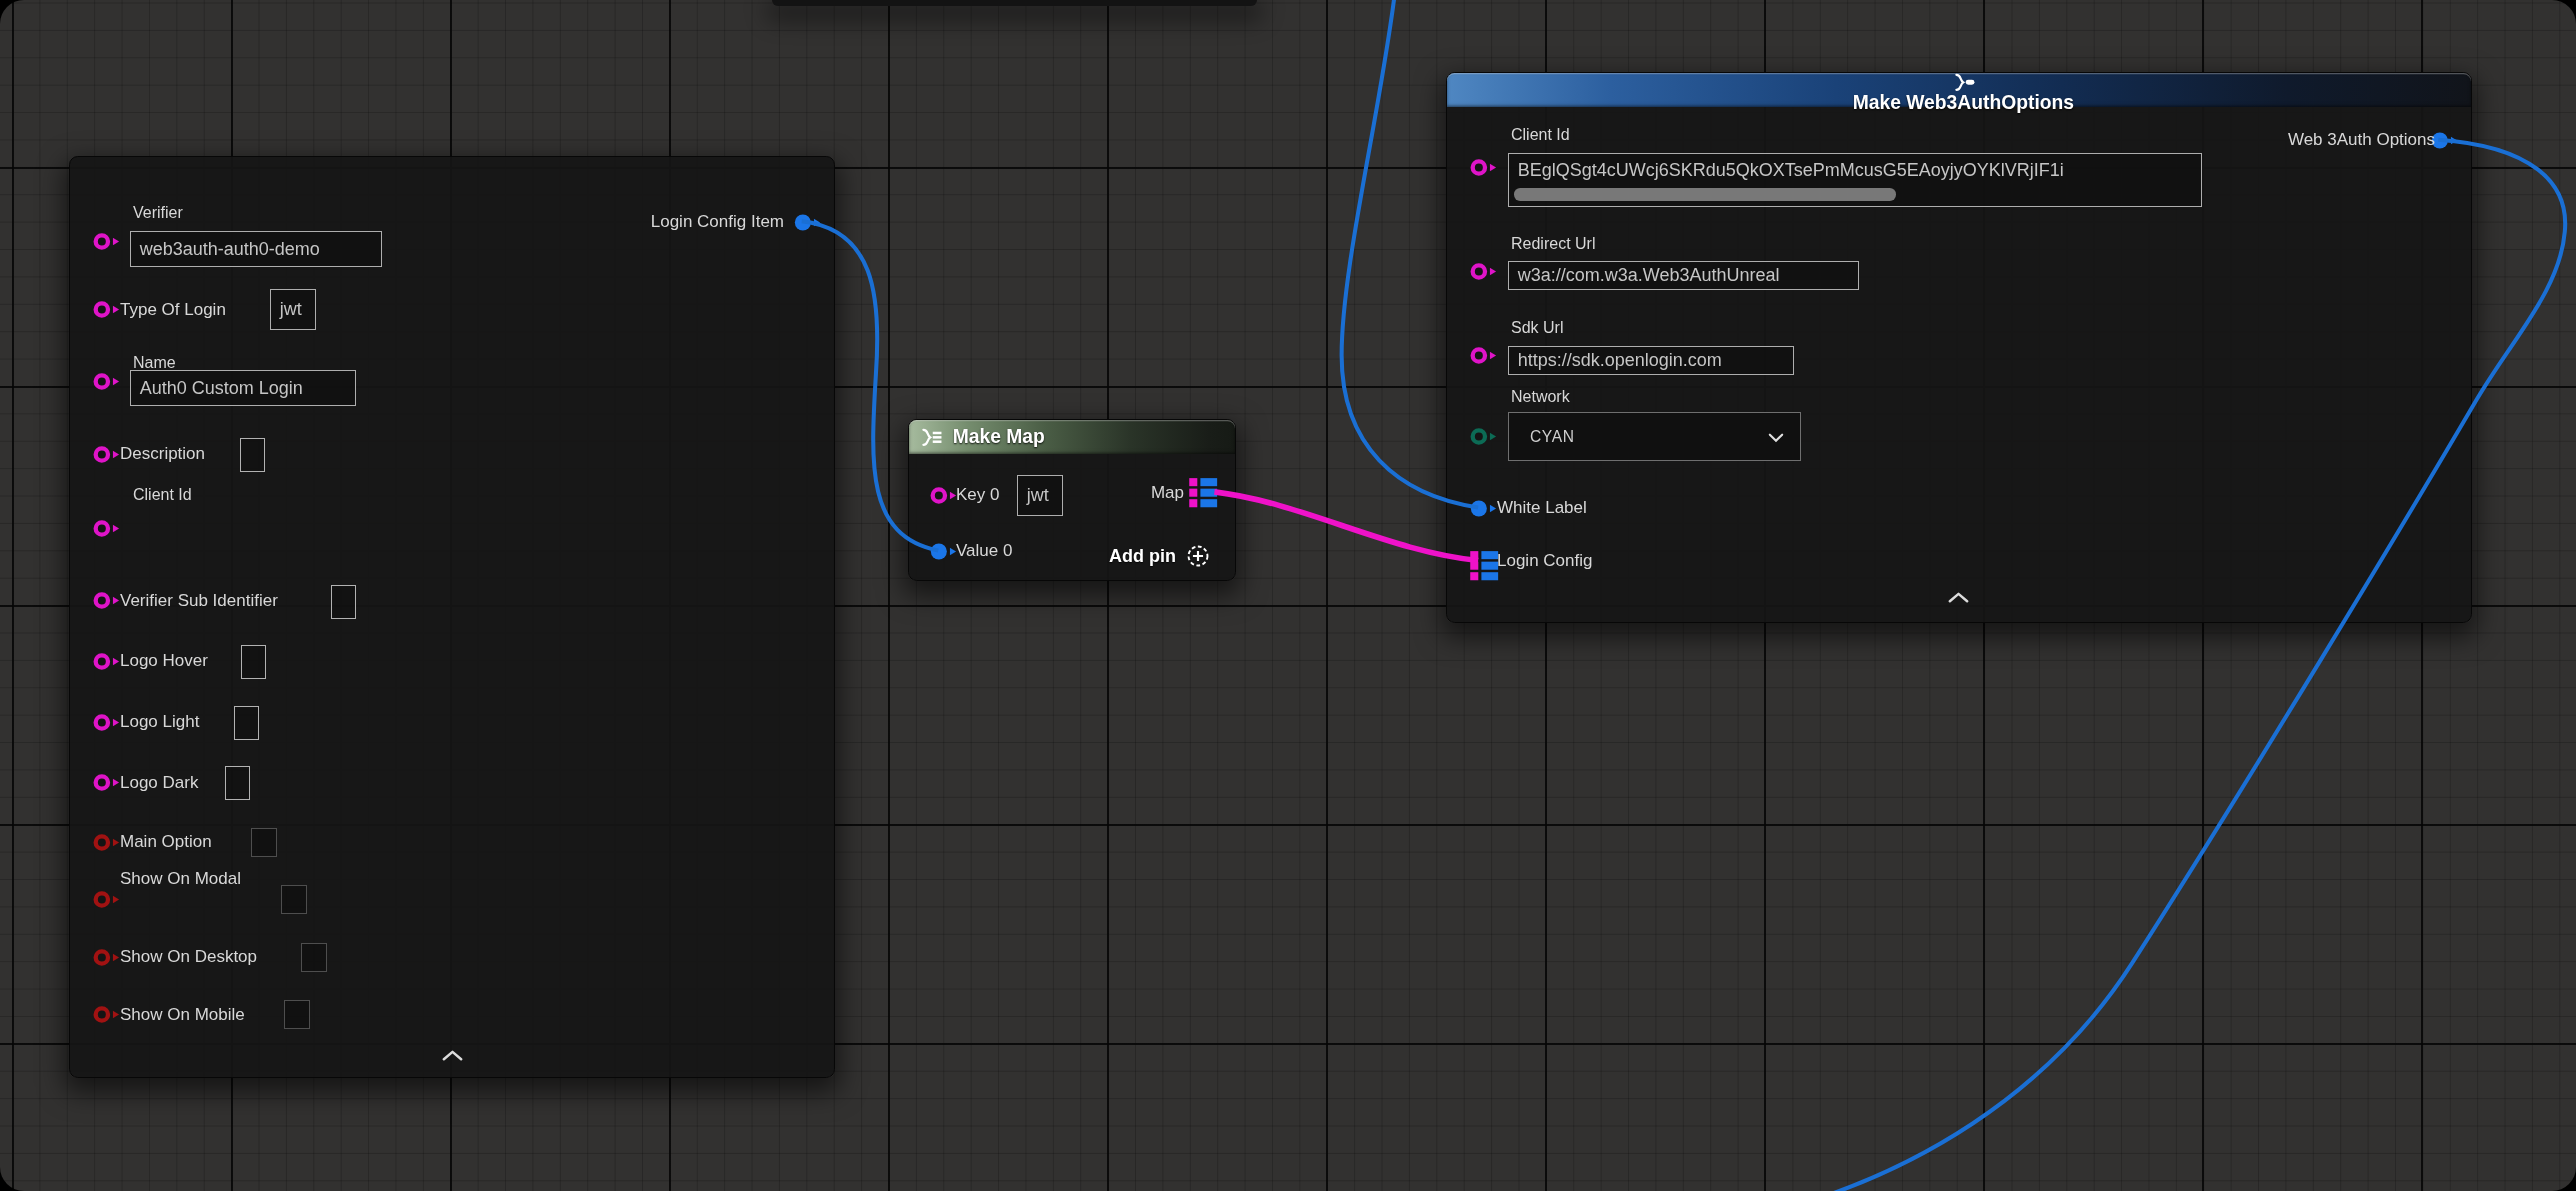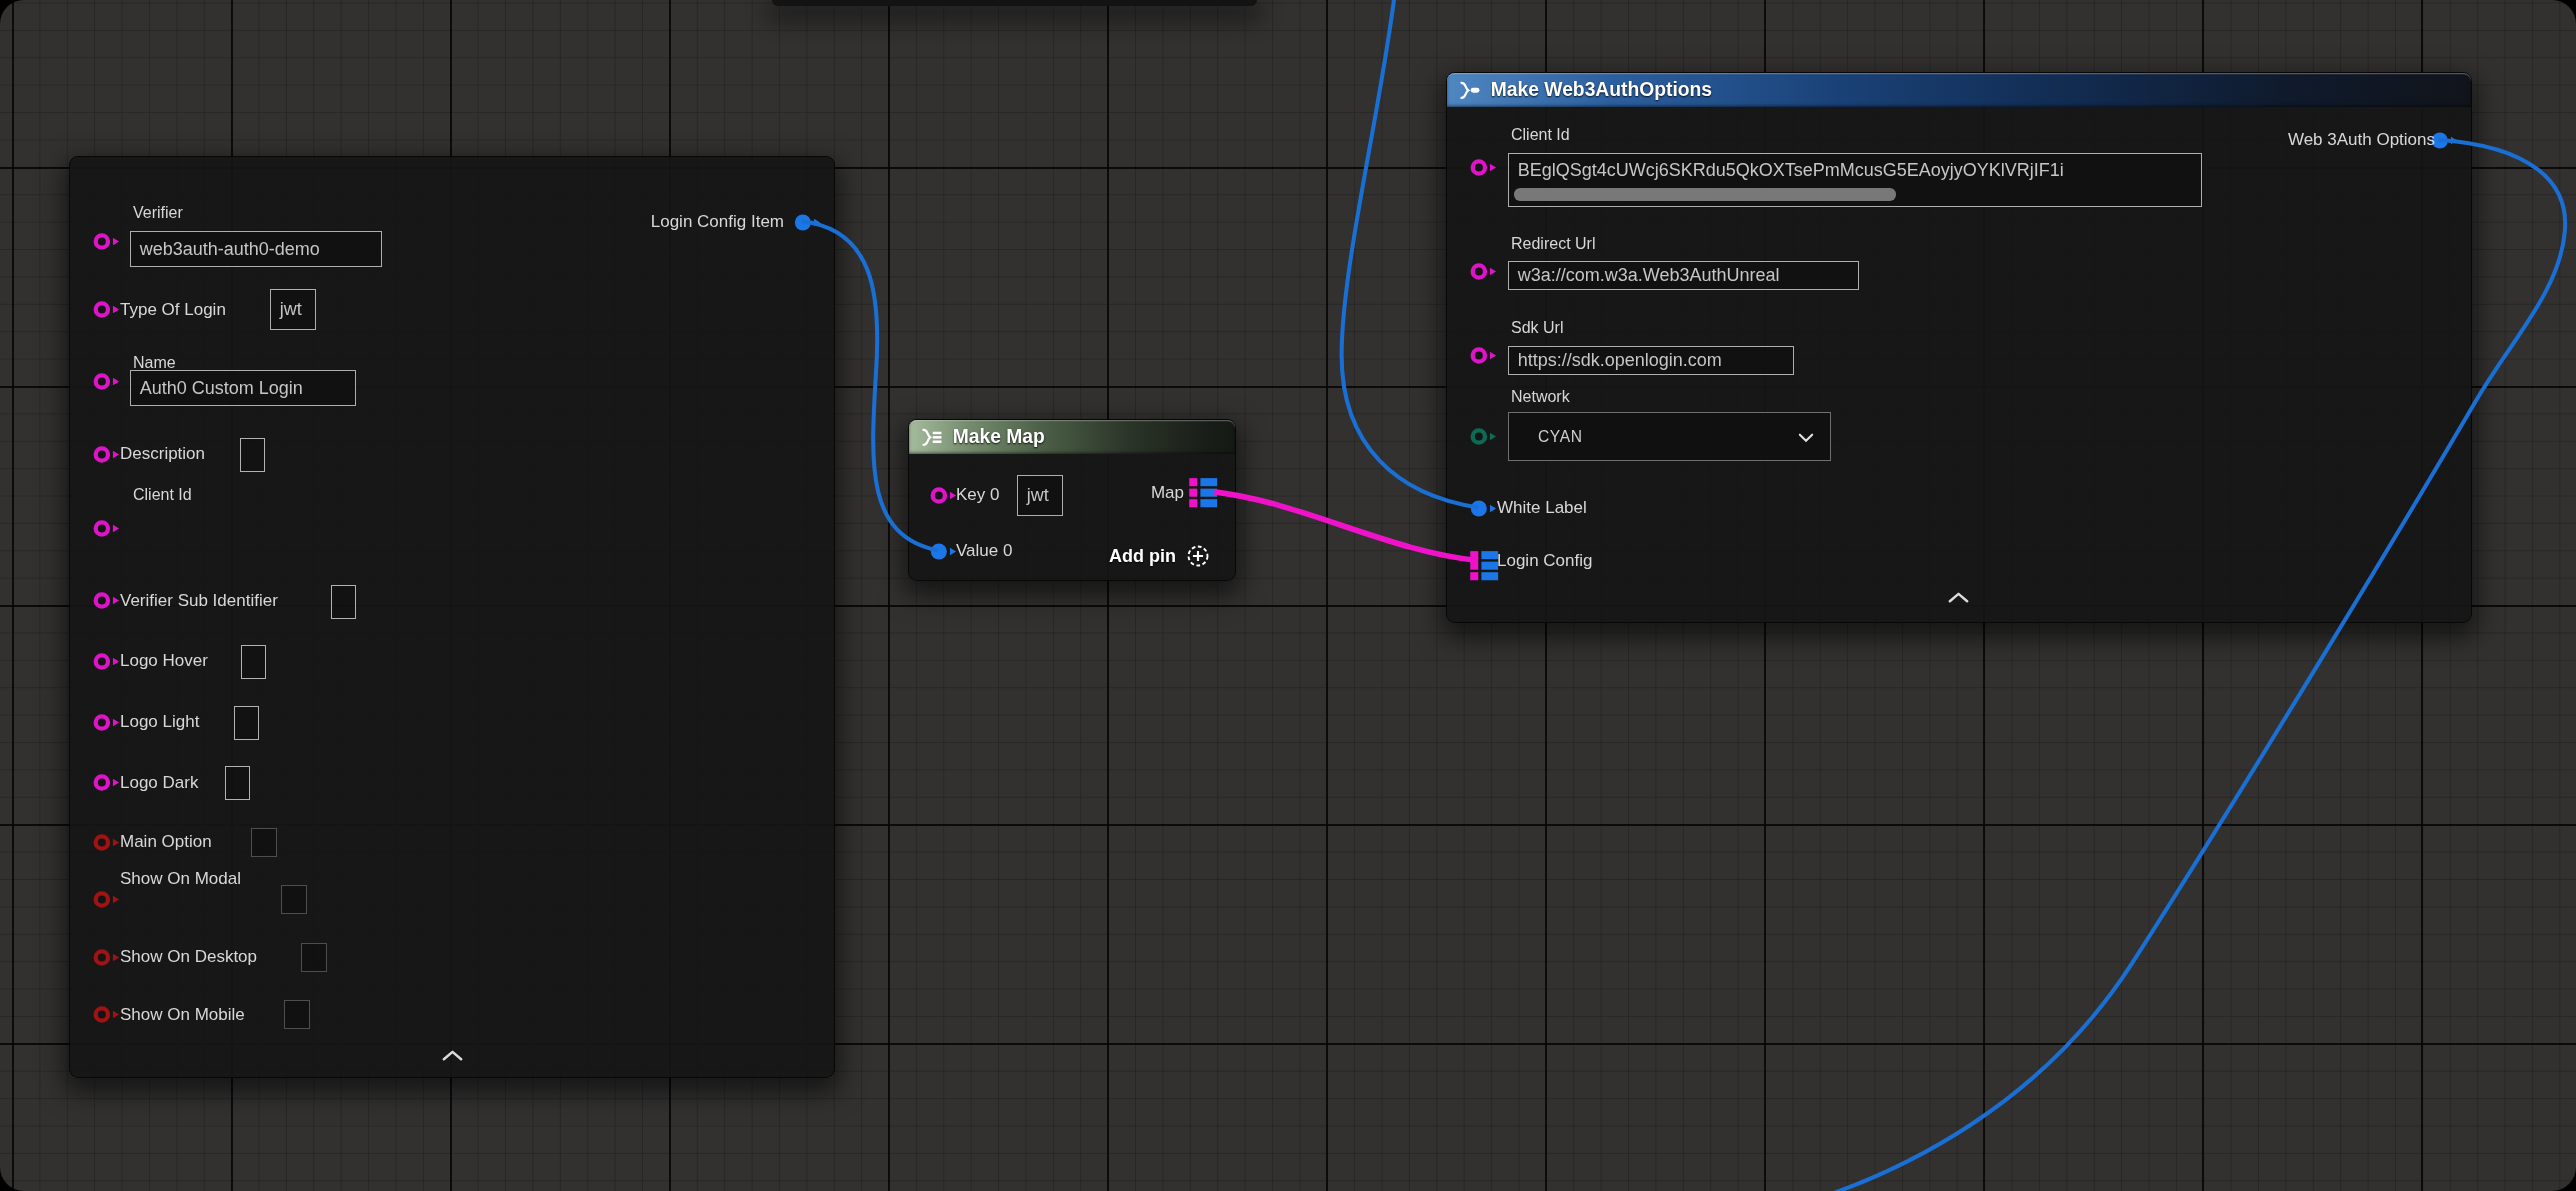--- a/index.html
+++ b/index.html
@@ -11,21 +11,21 @@
            linear-gradient(to bottom, rgba(5,5,5,0.85) 0 1.9px, transparent 1.9px),
            linear-gradient(to right, rgba(0,0,0,0.20) 0 1.2px, transparent 1.2px),
            linear-gradient(to bottom, rgba(0,0,0,0.20) 0 1.2px, transparent 1.2px);
          background-size:219px 100%, 100% 219px, 27.4px 100%, 100% 27.4px;
          background-position:12px 0, 0 167px, 12px 0, 0 2.5px;}
   .node{position:absolute;background:rgba(21,21,21,0.94);border:1.2px solid #070707;border-radius:8.7px;
         box-shadow:0 10px 26px 5px rgba(0,0,0,0.55);}
   .hdr{position:absolute;left:0;top:0;right:0;height:34px;border-radius:7.5px 7.5px 0 0;
        box-shadow:inset 0 1.2px 0 rgba(255,255,255,0.28), inset 0 -1.2px 3.1px rgba(0,0,0,0.55);
        display:flex;align-items:center;}
-  .hdr.blue{background:linear-gradient(90deg,#4f87c2 0%,#2c5f9f 16%,#1a4278 38%,#122c52 60%,#0f1a2c 82%,#11141a 100%);}
+  .hdr.blue{background:linear-gradient(90deg,#4f87c2 0%,#2c5f9f 16%,#1a4278 38%,#122c52 60%,#0f1a2c 82%,#11141a 100%);flex-direction:column;}
   .hdr.green{background:linear-gradient(90deg,#a6bb9e 0%,#758d6e 18%,#4a5d45 42%,#2a3428 68%,#191d18 92%,#161a15 100%);}
   .hdr .ic{margin-left:10px;display:inline-flex;}
   .title{margin-left:8.7px;font-size:19.3px;font-weight:bold;color:#fff;text-shadow:0 1.2px 1.9px rgba(0,0,0,0.85);white-space:nowrap;}
   .pin{position:absolute;}
   .plabel{position:absolute;font-size:17px;color:#d8d8d8;white-space:nowrap;line-height:22.4px;height:22.4px;}
   .plabel.out{text-align:right;}
   .labove{position:absolute;font-size:16px;color:#d8d8d8;white-space:nowrap;line-height:21px;}
   .tfield{position:absolute;border:1.2px solid #aeaeae;background:rgba(10,10,10,0.45);color:#c6c6c6;
           font-size:18px;display:flex;align-items:center;padding:0 8.7px;box-sizing:border-box;white-space:nowrap;overflow:hidden;}
   .tfield.tall{align-items:flex-start;padding-top:6.2px;}
@@ -211,21 +211,21 @@
           <circle cx="16" cy="17" r="10" fill="#141414" stroke="#df14c8" stroke-width="7"></circle>
           <path d="M34,11 L44,17 L34,23 Z" fill="#df14c8"></path>
         </svg></span>
       <div class="labove" style="left: 64px; top: 244px;">Sdk Url</div>
       <div class="tfield" style="left: 61px; top: 273px; width: 286px; height: 29px;">https://sdk.openlogin.com</div>
       <span class="pin" style="left: 22.4px; top: 353px;"><svg width="32" height="21" viewBox="0 0 52 34">
           <circle cx="16" cy="17" r="10" fill="#141414" stroke="#0c6b55" stroke-width="7"></circle>
           <path d="M34,11 L44,17 L34,23 Z" fill="#0c6b55"></path>
         </svg></span>
       <div class="labove" style="left: 64px; top: 313px;">Network</div>
-      <div class="drop" style="left: 61px; top: 339px; width: 323px; height: 49px; padding-left: 8px;">
+      <div class="drop" style="left: 61px; top: 339px; width: 293px; height: 49px;">
         <span class="dtext">CYAN</span>
         <span class="dchev"><svg width="16" height="10" viewBox="0 0 26 16">
             <polyline points="3,3 13,13 23,3" fill="none" stroke="#e0e0e0" stroke-width="3.4" stroke-linecap="round"></polyline>
           </svg></span>
       </div>
       <span class="pin" style="left: 22.4px; top: 425px;"><svg width="32" height="21" viewBox="0 0 52 34">
           <circle cx="16" cy="17" r="13" fill="#1b76e8"></circle>
           <path d="M34,11 L44,17 L34,23 Z" fill="#1b76e8"></path>
         </svg></span>
       <div class="plabel" style="left: 50px; top: 424px;">White Label</div>

